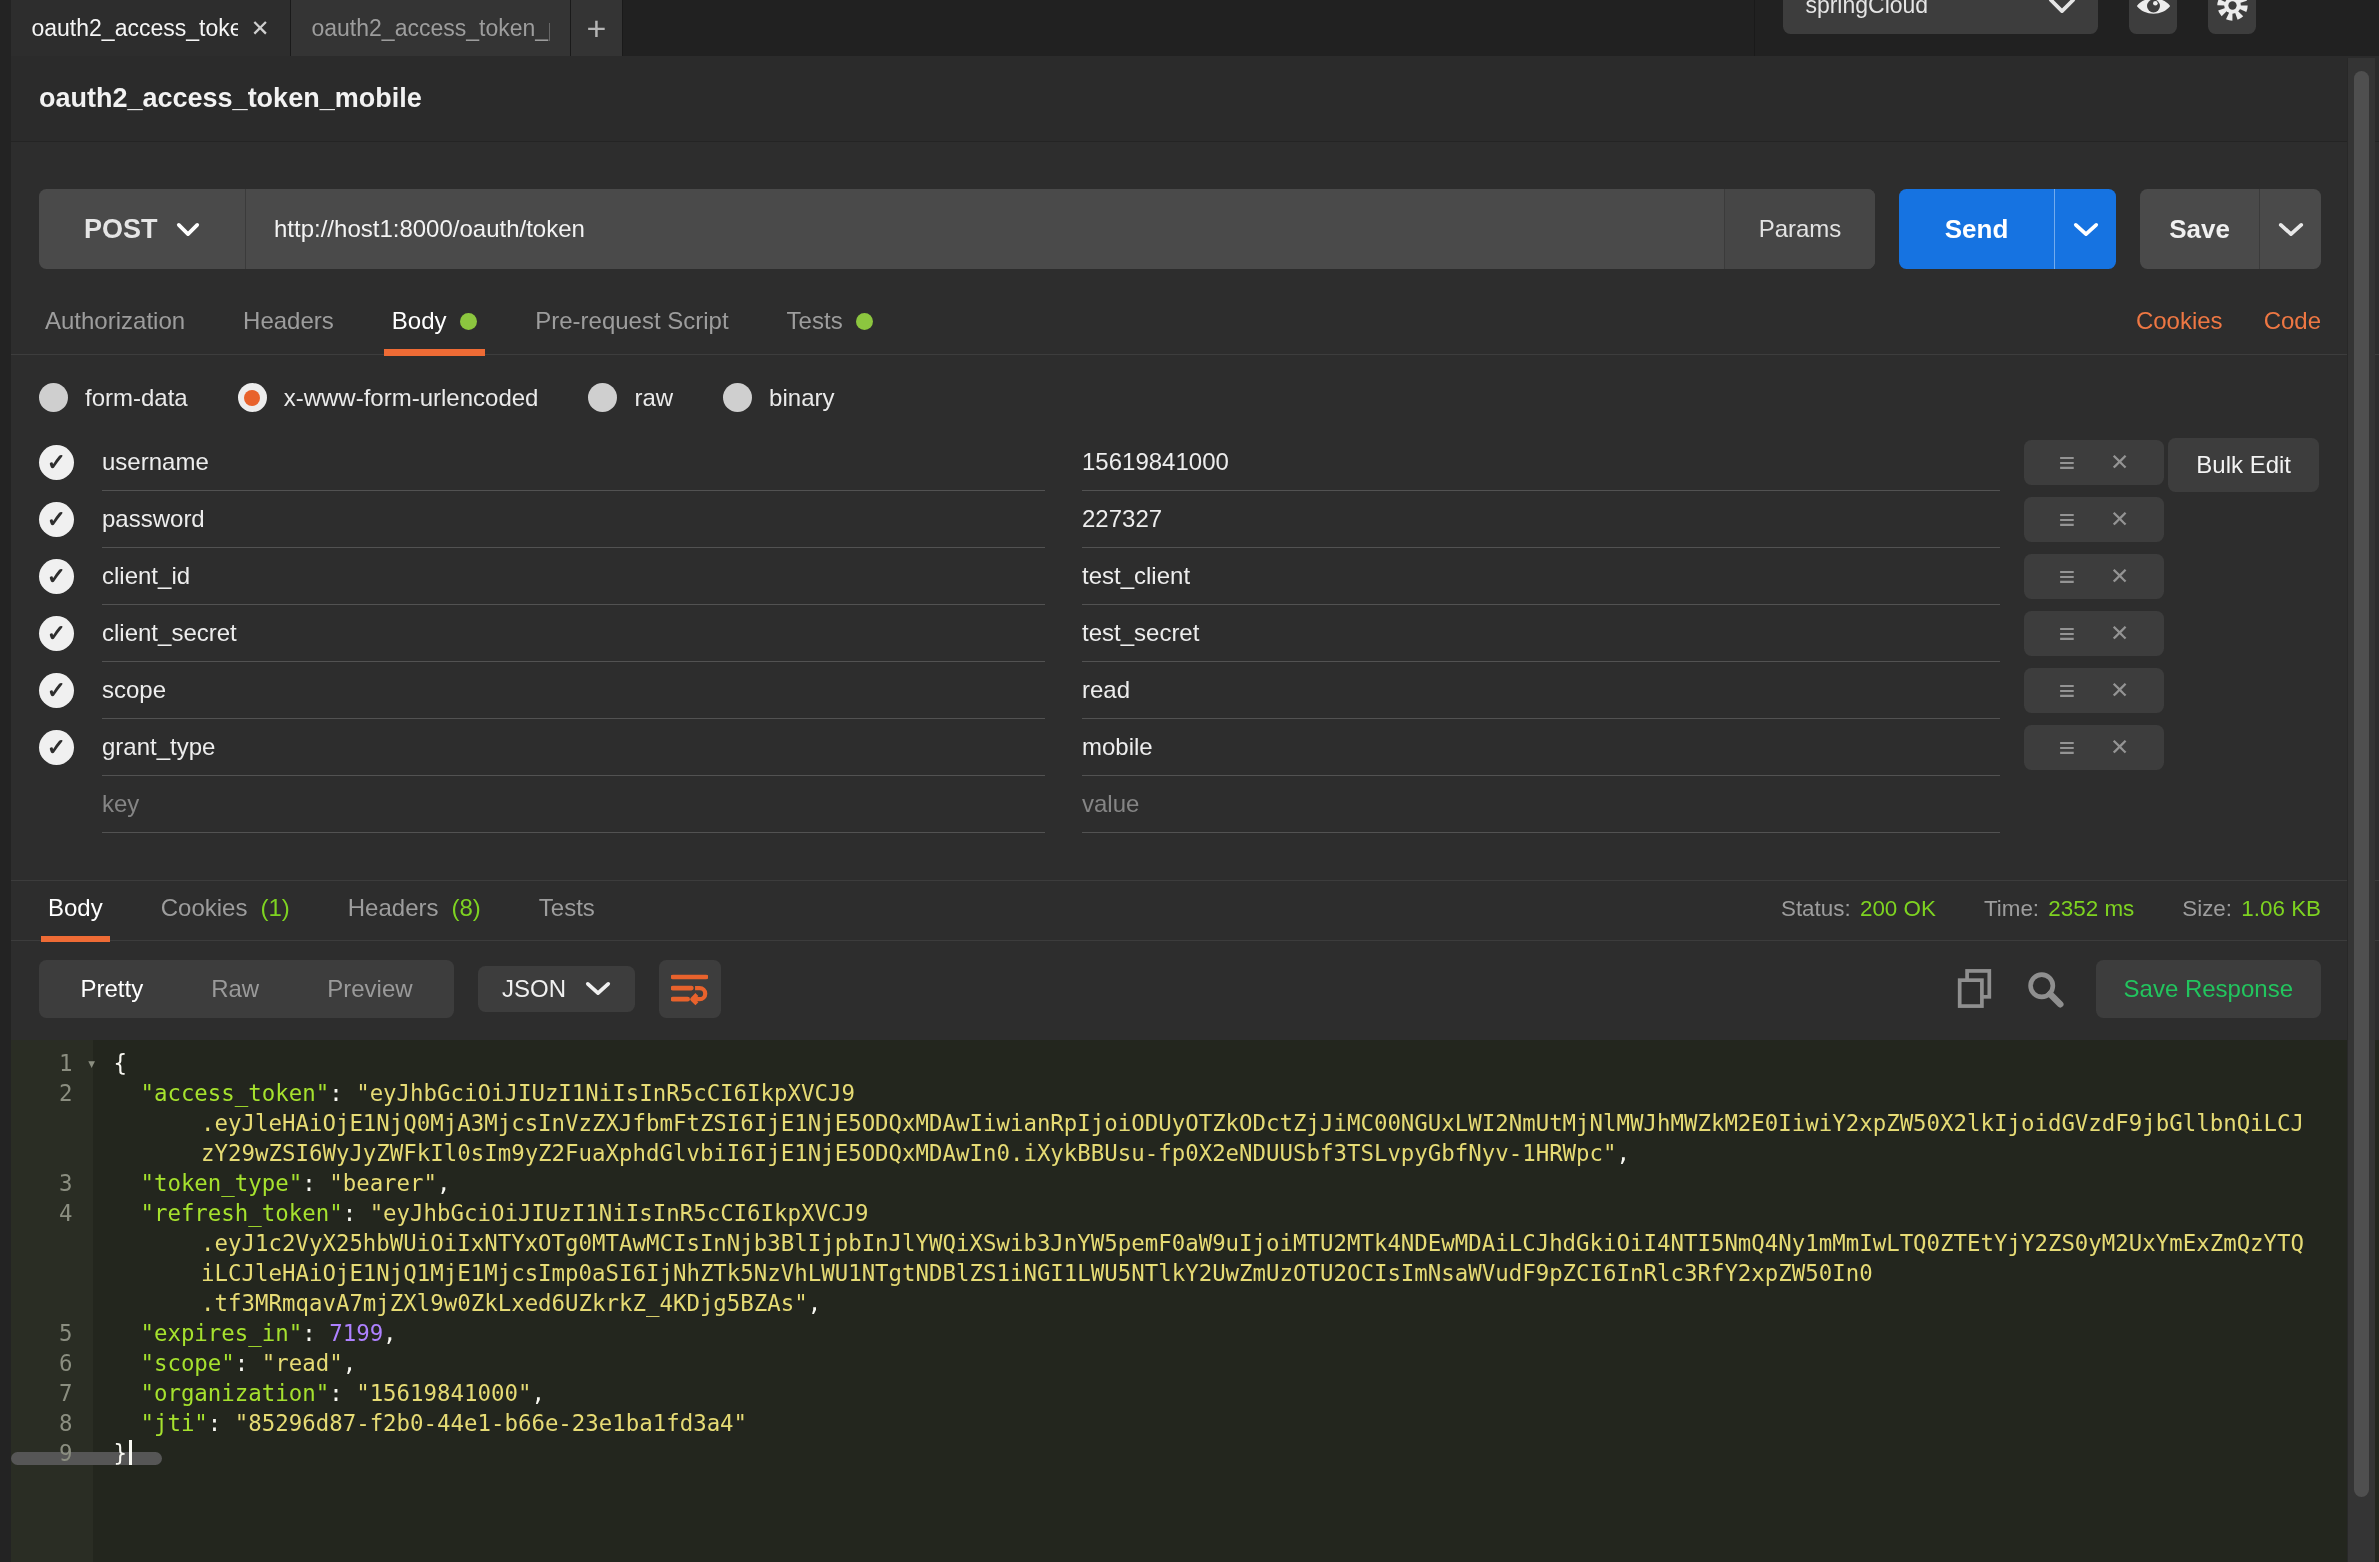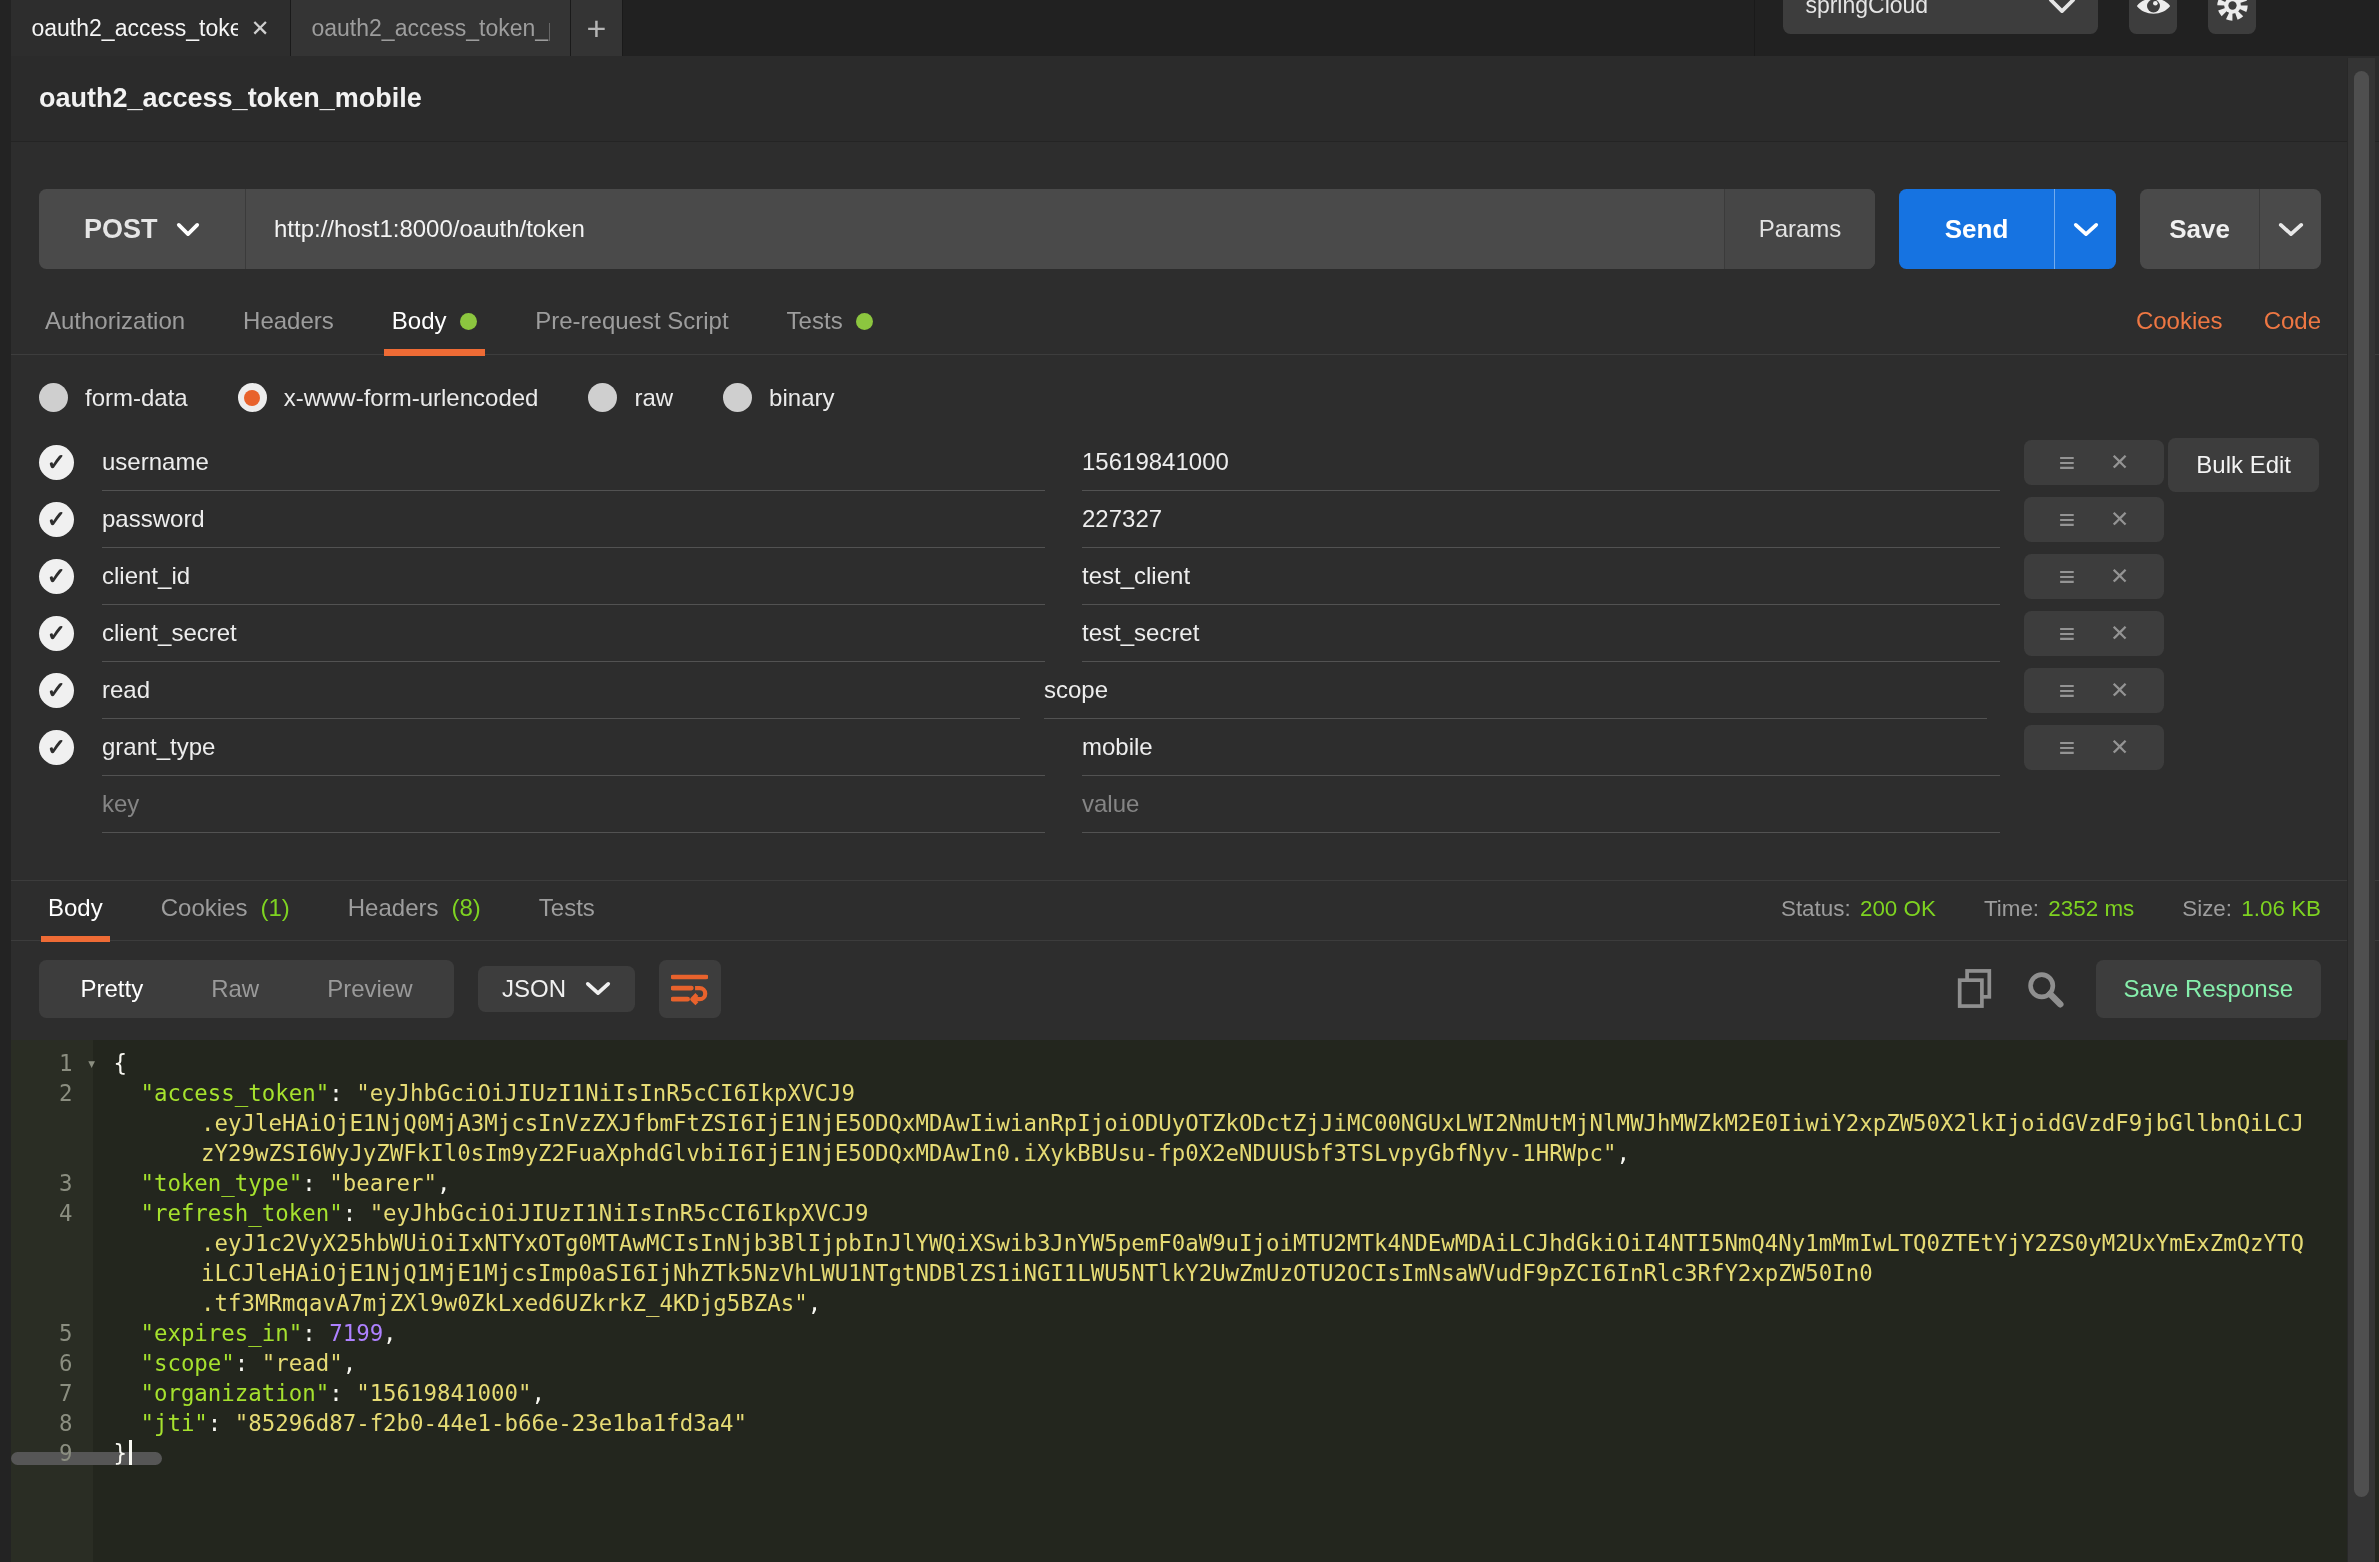--- a/index.html
+++ b/index.html
@@ -92,21 +92,21 @@
   .resptoolbar { display:flex; align-items:center; padding:18.6px 58px 18.6px 28px; gap:24px; }
   .viewgroup { display:flex; background:#3d3d3d; border-radius:7.5px; height:58px; align-items:center; padding:0 7.5px; }
   .vmode { padding:0 34px; font-size:24px; color:#9a9a9a; }
   .vmode.on { color:#ffffff; }
   .langselect { height:46px; background:#3d3d3d; border-radius:7.5px; display:flex; align-items:center;
                 gap:18.6px; padding:0 24px; font-size:24px; color:#f0f0f0; }
   .wrapbtn { width:62px; height:58px; background:#3d3d3d; border-radius:7.5px; display:flex;
              align-items:center; justify-content:center; }
   .toolbar-right { margin-left:auto; display:flex; align-items:center; gap:32px; }
   .saveresp { height:58px; background:#3d3d3d; border-radius:7.5px; padding:0 28px; font-size:24px;
-              color:#86efac; display:flex; align-items:center; }
+              color:#22c55e; display:flex; align-items:center; }
   
   .codepane { position:relative; margin-top:3.7px; background:#23261e; height:536px;
               font-family:"DejaVu Sans Mono", monospace; font-size:22.4px; line-height:30px;
               padding-top:7.5px; overflow:hidden; }
   .codepane::before { content:''; position:absolute; left:0; top:0; bottom:0; width:82px; background:#2a2d24; }
   .code-row { display:flex; position:relative; }
   .gutter { width:82px; flex:0 0 82px; text-align:right; padding-right:20.5px; color:#8b8e80; position:relative; }
   .fold { position:absolute; right:-3.7px; top:0; color:#8b8e80; font-size:17px; }
   .code-text { white-space:pre; }
   .i0 { padding-left:20.5px; }
@@ -281,22 +281,22 @@
       <span class="check">✓</span>
       <span class="cell key">client_secret</span>
       <span class="cell val">test_secret</span>
       <span class="rowctl">
         <span class="drag">≡</span>
         <span class="del">✕</span>
       </span>
     </div>
     <div class="kvrow">
       <span class="check">✓</span>
+      <span class="cell key">scope</span>
       <span class="cell val">read</span>
-      <span class="cell key">scope</span>
       <span class="rowctl">
         <span class="drag">≡</span>
         <span class="del">✕</span>
       </span>
     </div>
     <div class="kvrow">
       <span class="check">✓</span>
       <span class="cell key">grant_type</span>
       <span class="cell val">mobile</span>
       <span class="rowctl">

